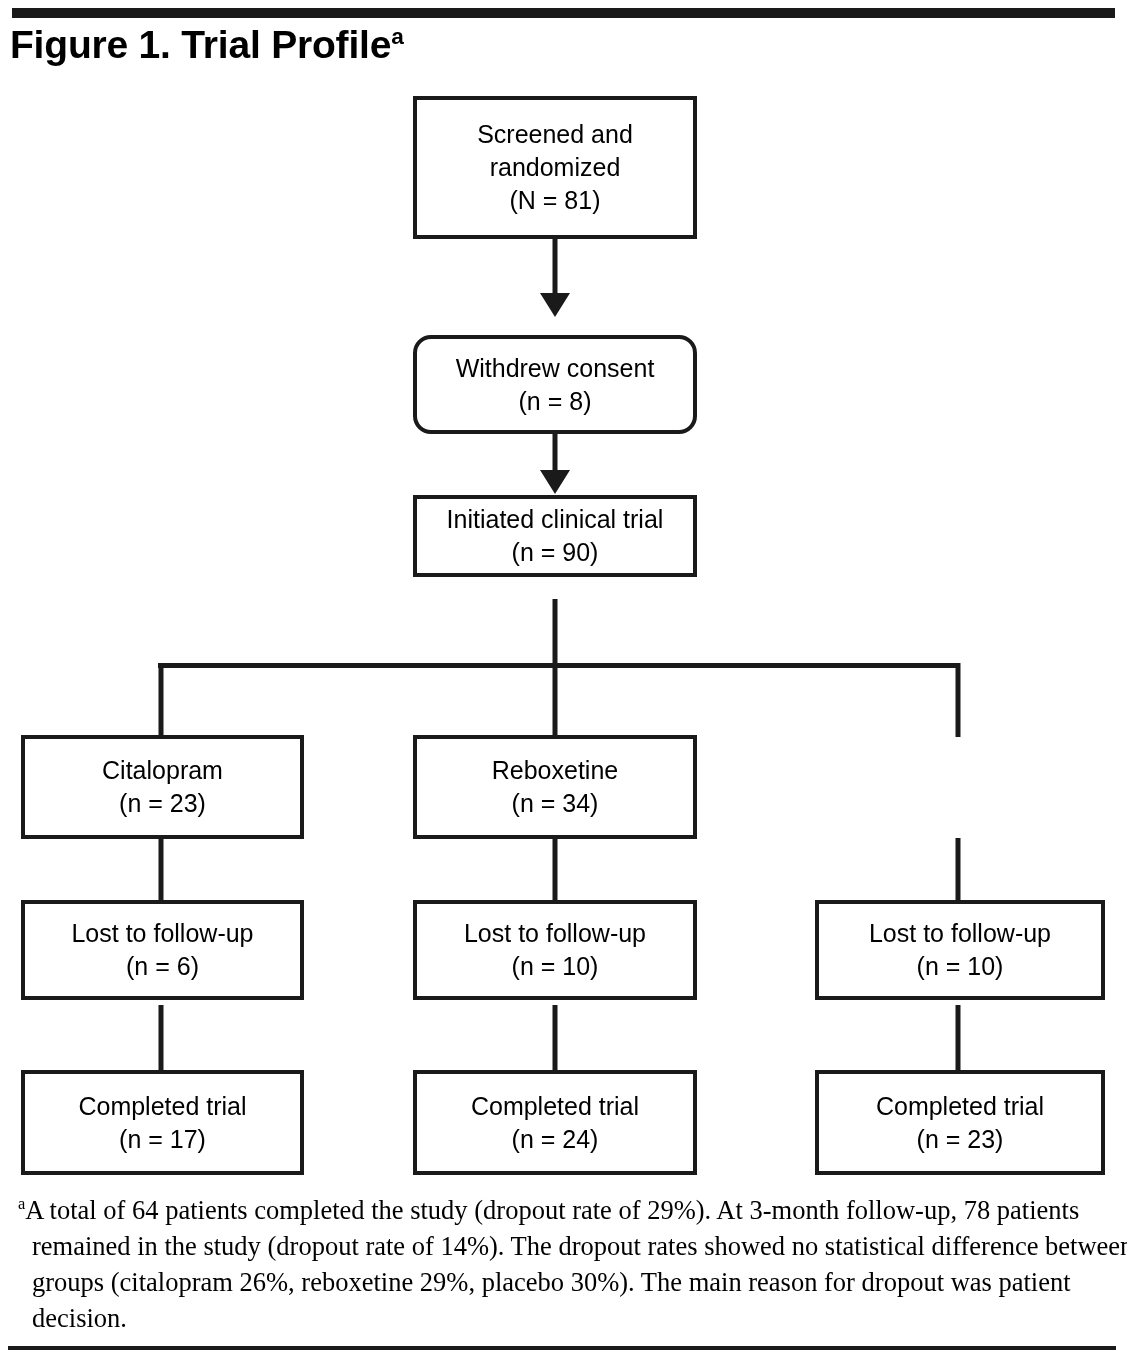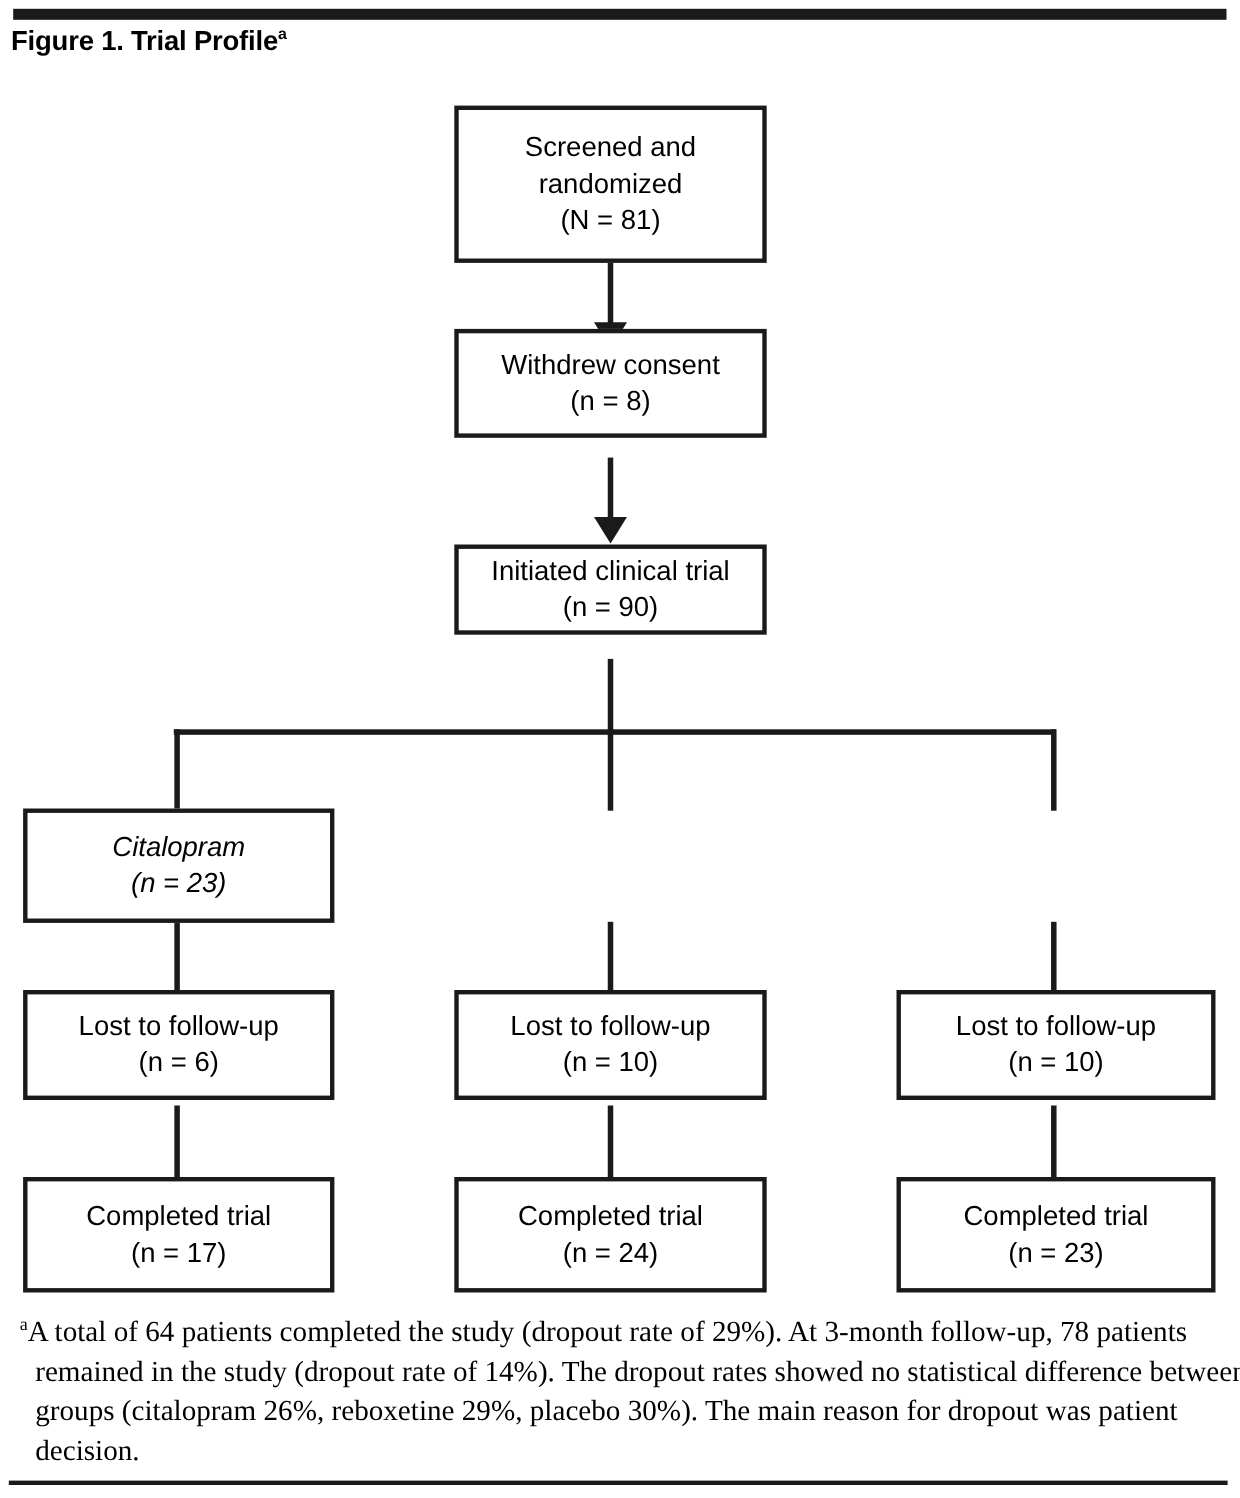--- a/index.html
+++ b/index.html
@@ -24,21 +24,21 @@
     width: 1103px;
     height: 10px;
     background: #1a1a1a;
   }
 
   
   .fig-title {
     position: absolute;
     left: 10px;
     top: 24px;
-    font-size: 25px;
+    font-size: 39px;
     font-weight: bold;
     letter-spacing: -0.2px;
     line-height: 1.1;
     white-space: nowrap;
   }
   .fig-title sup {
     font-size: 0.58em;
     vertical-align: super;
     line-height: 0;
   }
@@ -70,23 +70,23 @@
   }
   .node .ln { display: block; white-space: nowrap; }
 
   
   .col-c { left: 413px;  width: 284px; }
   .col-l { left: 21px;   width: 283px; }
   .col-m { left: 413px;  width: 284px; }
   .col-r { left: 815px;  width: 290px; }
 
   .row-a { top: 96px;   height: 143px; }
-  .row-b { top: 299px;  height: 99px; }
+  .row-b { top: 335px;  height: 99px; border-radius: 18px; }
   .row-c { top: 495px;  height: 82px; }
-  .row-g { top: 735px;  height: 104px; font-style: italic; }
+  .row-g { top: 735px;  height: 104px; }
   .row-f { top: 900px;  height: 100px; }
   .row-t { top: 1070px; height: 105px; }
 
   
   .vline {
     position: absolute;
     width: 5px;
     background: #1a1a1a;
     transform: translateX(-50%);
     z-index: 1;
@@ -169,20 +169,24 @@
   <div class="vline" style="left:555px; top:599px; height:68px;"></div>
   <div class="hline" style="left:158px; top:663px; width:802px;"></div>
   <div class="vline" style="left:161px; top:663px; height:74px;"></div>
   <div class="vline" style="left:555px; top:663px; height:74px;"></div>
   <div class="vline" style="left:958px; top:663px; height:74px;"></div>
 
   <div class="node col-l row-g">
     <span class="ln">Citalopram</span>
     <span class="ln">(n = 23)</span>
   </div>
+  <div class="node col-m row-g">
+    <span class="ln">Reboxetine</span>
+    <span class="ln">(n = 34)</span>
+  </div>
 
   <div class="vline" style="left:161px; top:838px; height:64px;"></div>
   <div class="vline" style="left:555px; top:838px; height:64px;"></div>
   <div class="vline" style="left:958px; top:838px; height:64px;"></div>
 
   <div class="node col-l row-f">
     <span class="ln">Lost to follow-up</span>
     <span class="ln">(n = 6)</span>
   </div>
   <div class="node col-m row-f">

